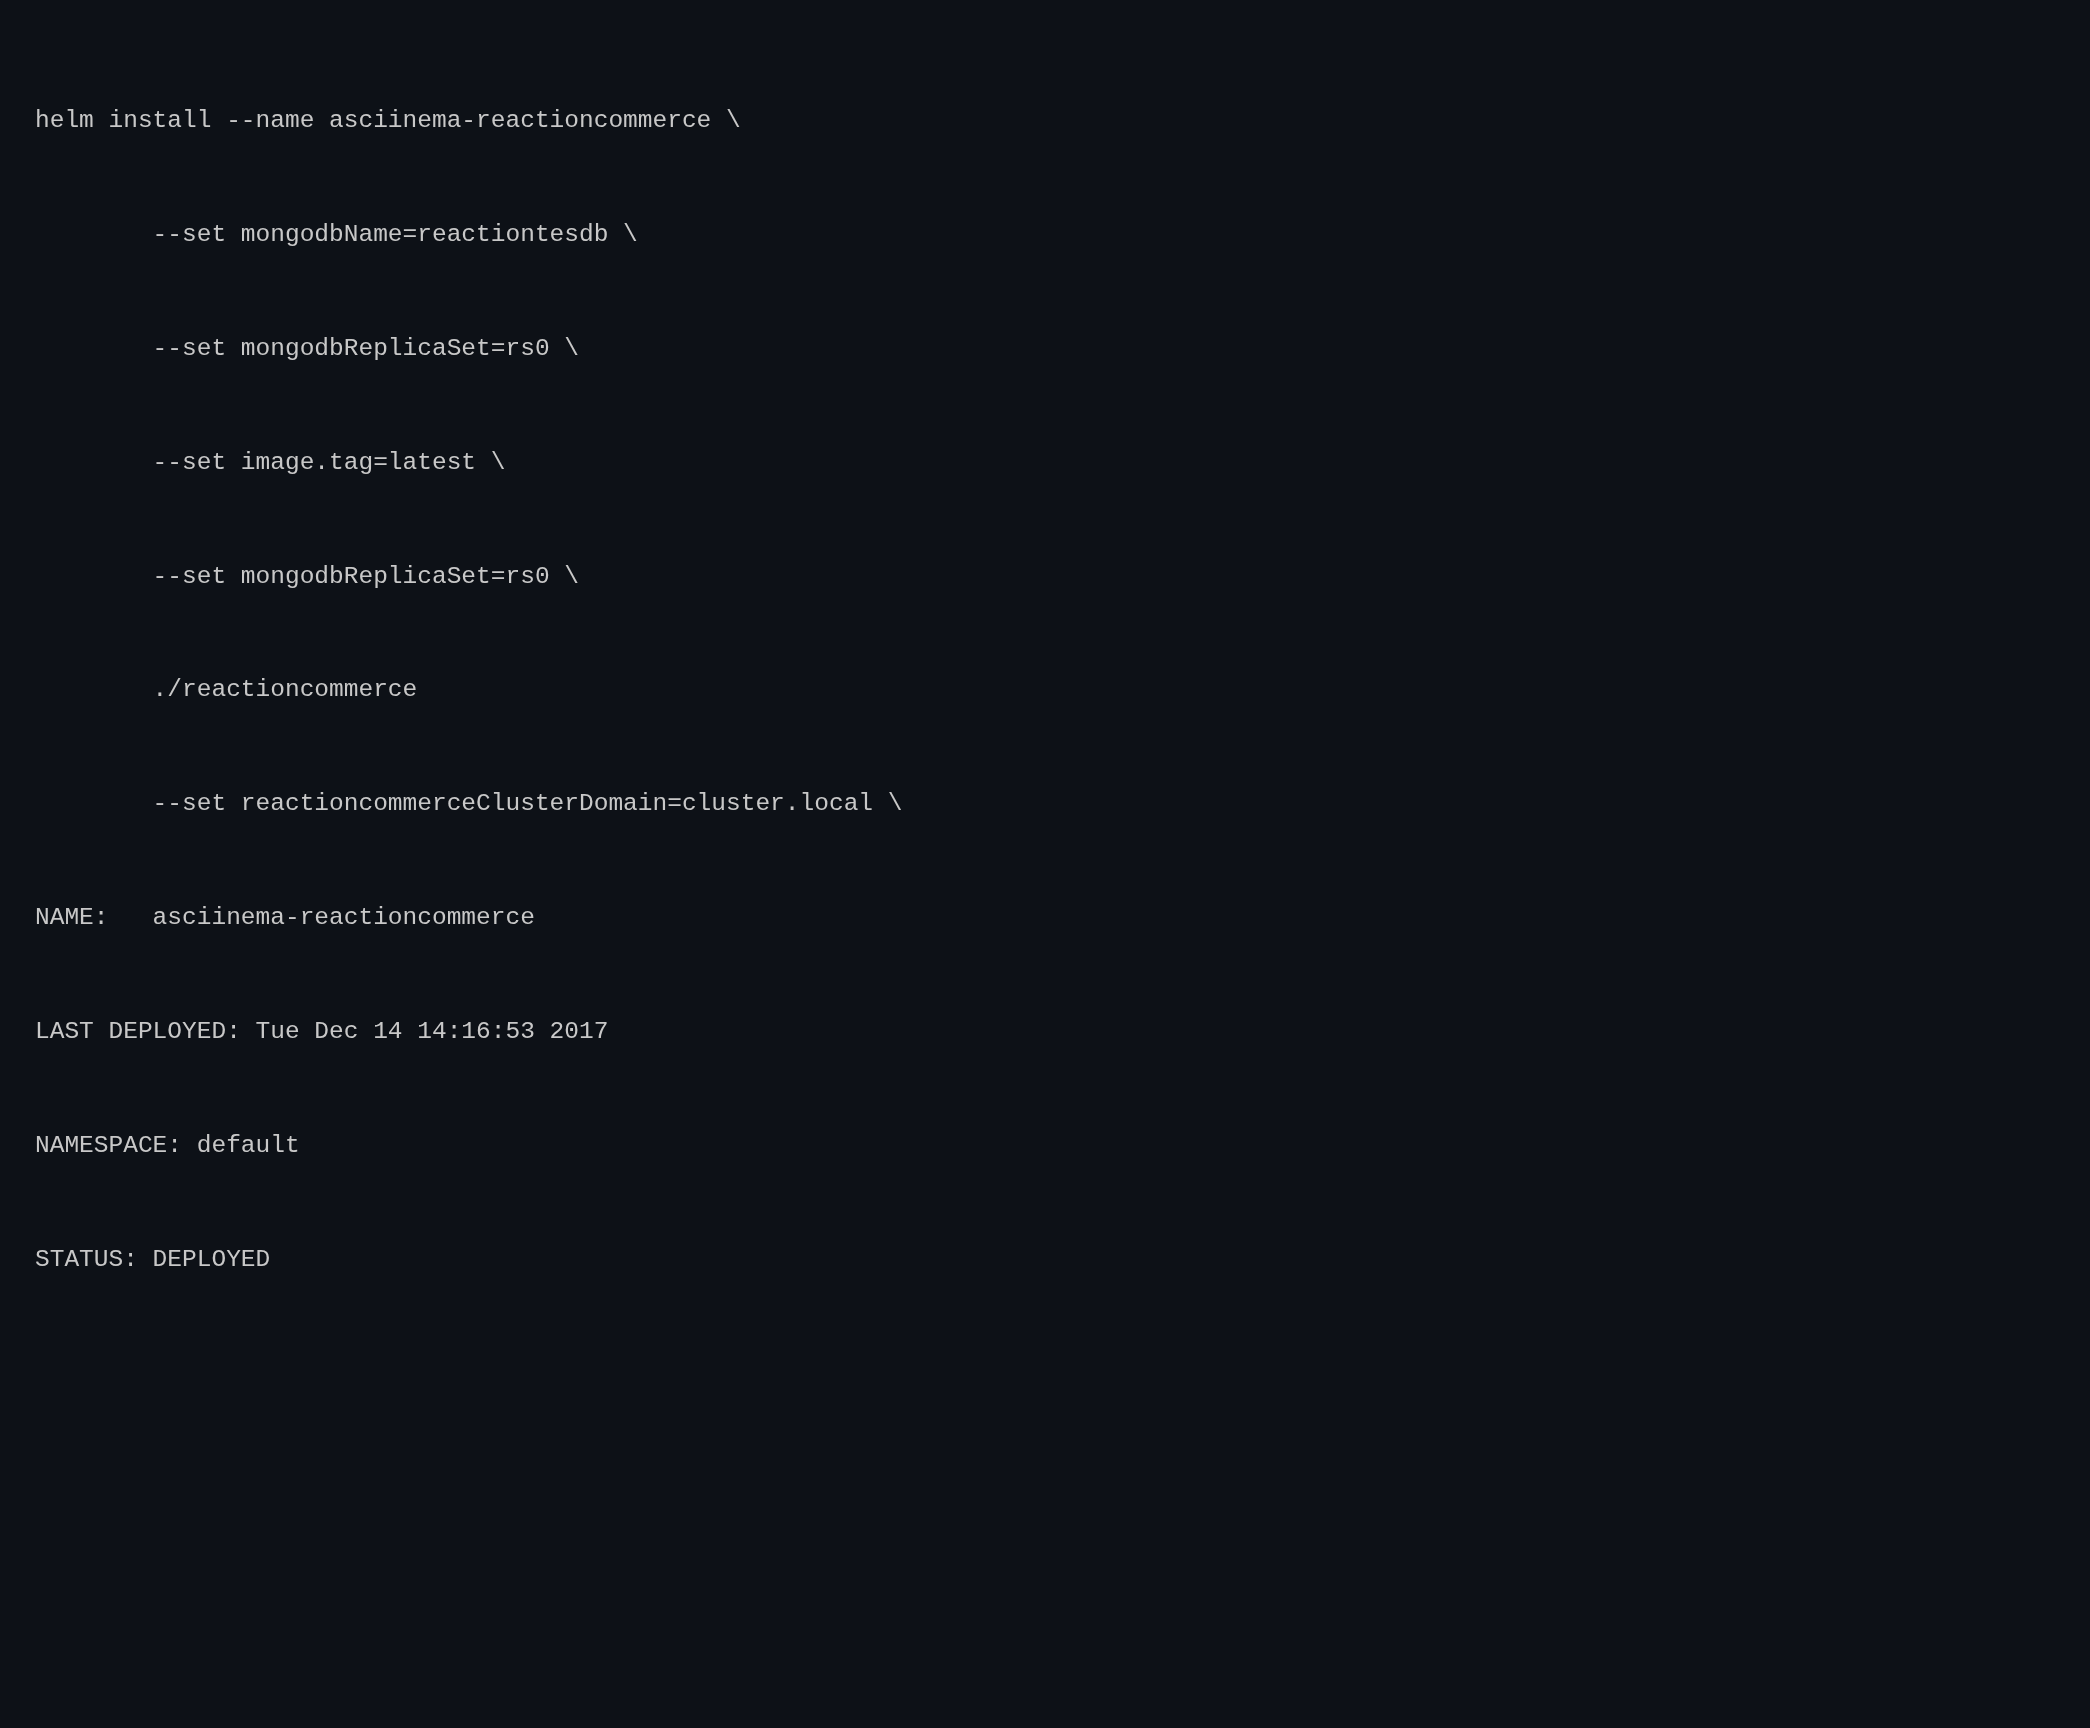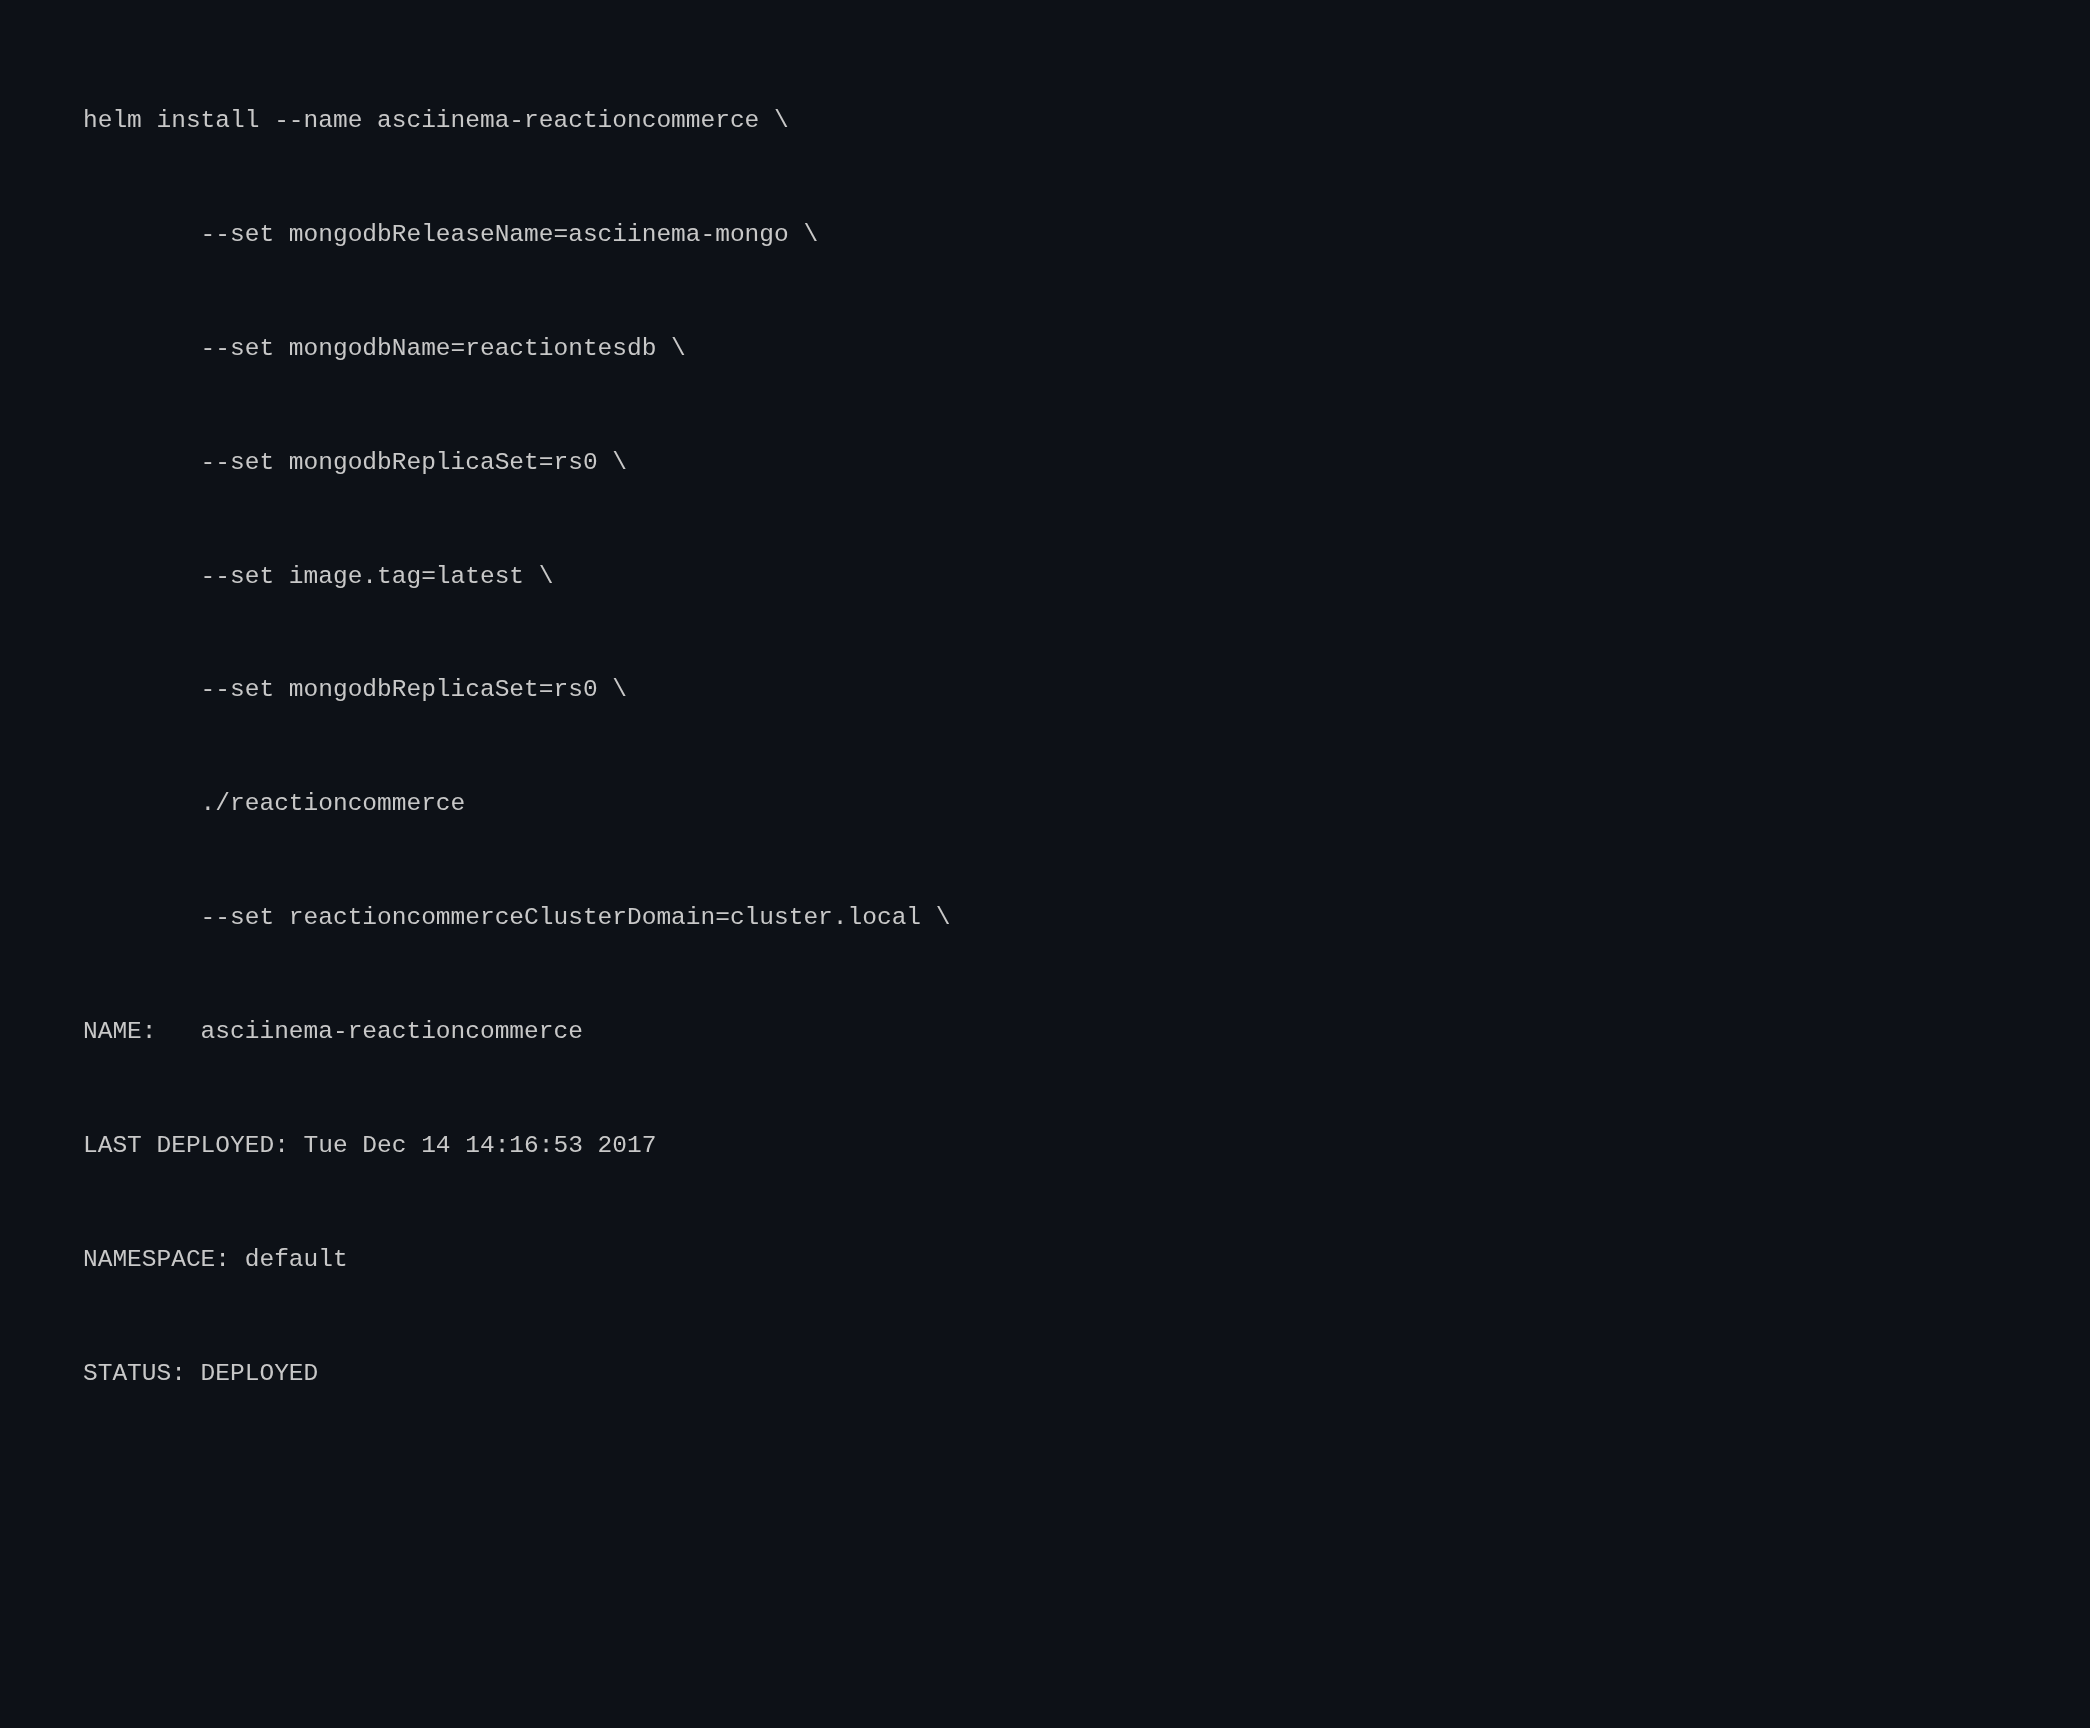--- a/index.html
+++ b/index.html
@@ -28,30 +28,28 @@
 
     .terminal-content {
       white-space: pre;
       line-height: 1.55;
       font-size: 24.5px;
       color: #c8c8c8;
     }
 
     .line {
       display: block;
-      margin-left: 48px;
     }
   </style>
 </head>
 <body>
 
 <div class="terminal">
   <div class="terminal-content">
     <span class="line">helm install --name asciinema-reactioncommerce \</span>
-    <span class="line">        --set mongodbReleaseName=asciinema-mongo \</span>
     <span class="line">        --set mongodbName=reactiontesdb \</span>
     <span class="line">        --set mongodbReplicaSet=rs0 \</span>
     <span class="line">        --set image.tag=latest \</span>
     <span class="line">        --set mongodbReplicaSet=rs0 \</span>
     <span class="line">        ./reactioncommerce</span>
     <span class="line">        --set reactioncommerceClusterDomain=cluster.local \</span>
     <span class="line">NAME:   asciinema-reactioncommerce</span>
     <span class="line">LAST DEPLOYED: Tue Dec 14 14:16:53 2017</span>
     <span class="line">NAMESPACE: default</span>
     <span class="line">STATUS: DEPLOYED</span>

